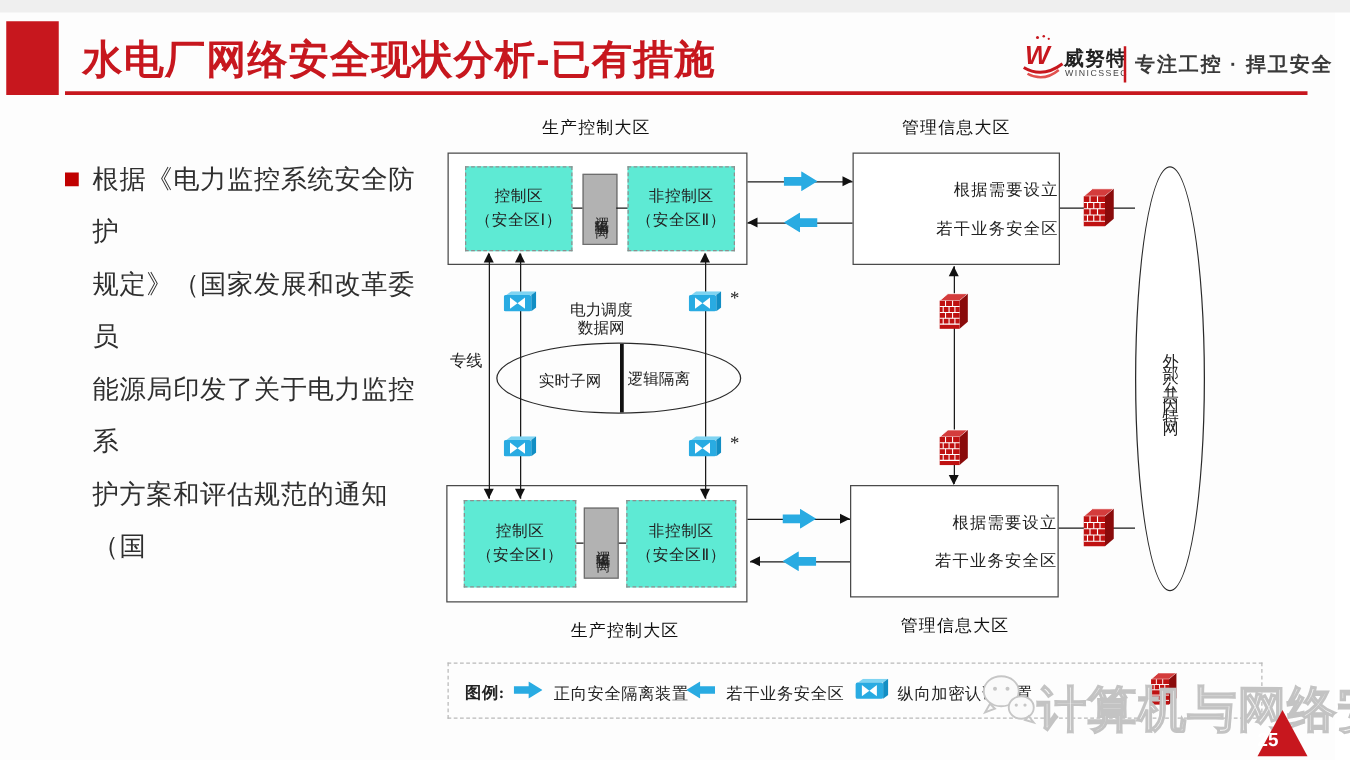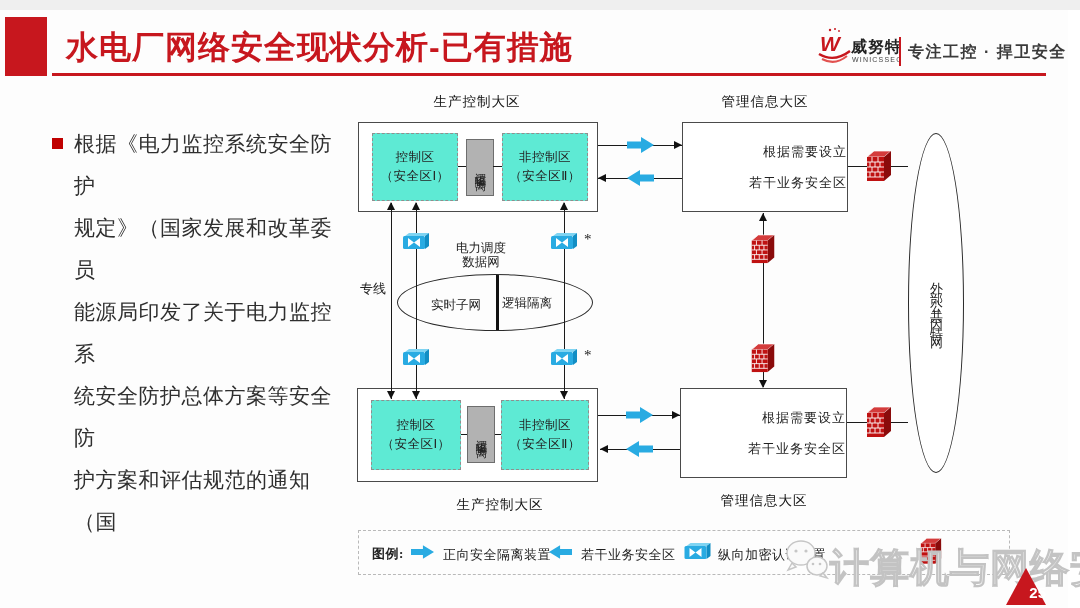--- a/index.html
+++ b/index.html
@@ -56,21 +56,21 @@
                 background:#fdfdfd; z-index:1; }
   .legend-text { font-family:"Liberation Serif", serif; font-size:13px; color:#222; letter-spacing:0.5px; z-index:2; }
 
   
   #watermark-text { left:830px; top:541px; font-size:39px; font-weight:bold; white-space:nowrap;
                     color:#f8f8f8; -webkit-text-stroke:1.1px #c3c3c3; letter-spacing:1px; z-index:9; }
   #wechat { left:783px; top:536px; z-index:9; }
   #wm-firewall { left:920px; top:534px; z-index:8; }
   #page-tri { left:1006px; top:568px; width:0; height:0; border-left:20px solid transparent;
               border-right:20px solid transparent; border-bottom:37px solid #c7171e; z-index:10; }
-  #page-num { left:1006px; top:584px; width:40px; text-align:right; color:#fff;
+  #page-num { left:1006px; top:584px; width:40px; text-align:left; color:#fff;
               font-size:15px; font-weight:bold; z-index:11; }
 </style>
 </head>
 <body>
 
 <div id="slide">
 
   <div class="abs" id="topstrip"></div>
   <div class="abs" id="title-block-sq"></div>
   <div class="abs" id="page-title">水电厂网络安全现状分析-已有措施</div>
@@ -89,21 +89,20 @@
   <div class="abs" id="logo-divider"></div>
   <div class="abs" id="logo-tagline">专注工控 · 捍卫安全</div>
 
   <div class="abs" id="bullets">
     <div class="bullet">
       <span class="marker"></span>
       <div class="lines">
         <div>根据《电力监控系统安全防护</div>
         <div>规定》（国家发展和改革委员</div>
         <div>能源局印发了关于电力监控系</div>
-        <div>统安全防护总体方案等安全防</div>
         <div>护方案和评估规范的通知（国</div>
 
       </div>
     </div>
 
   </div>
 
   <div class="abs zone-label" style="left:417px; top:93px;">生产控制大区</div>
   <div class="abs zone-label" style="left:705px; top:93px;">管理信息大区</div>
   <div class="abs zone-label" style="left:440px; top:496px;">生产控制大区</div>

